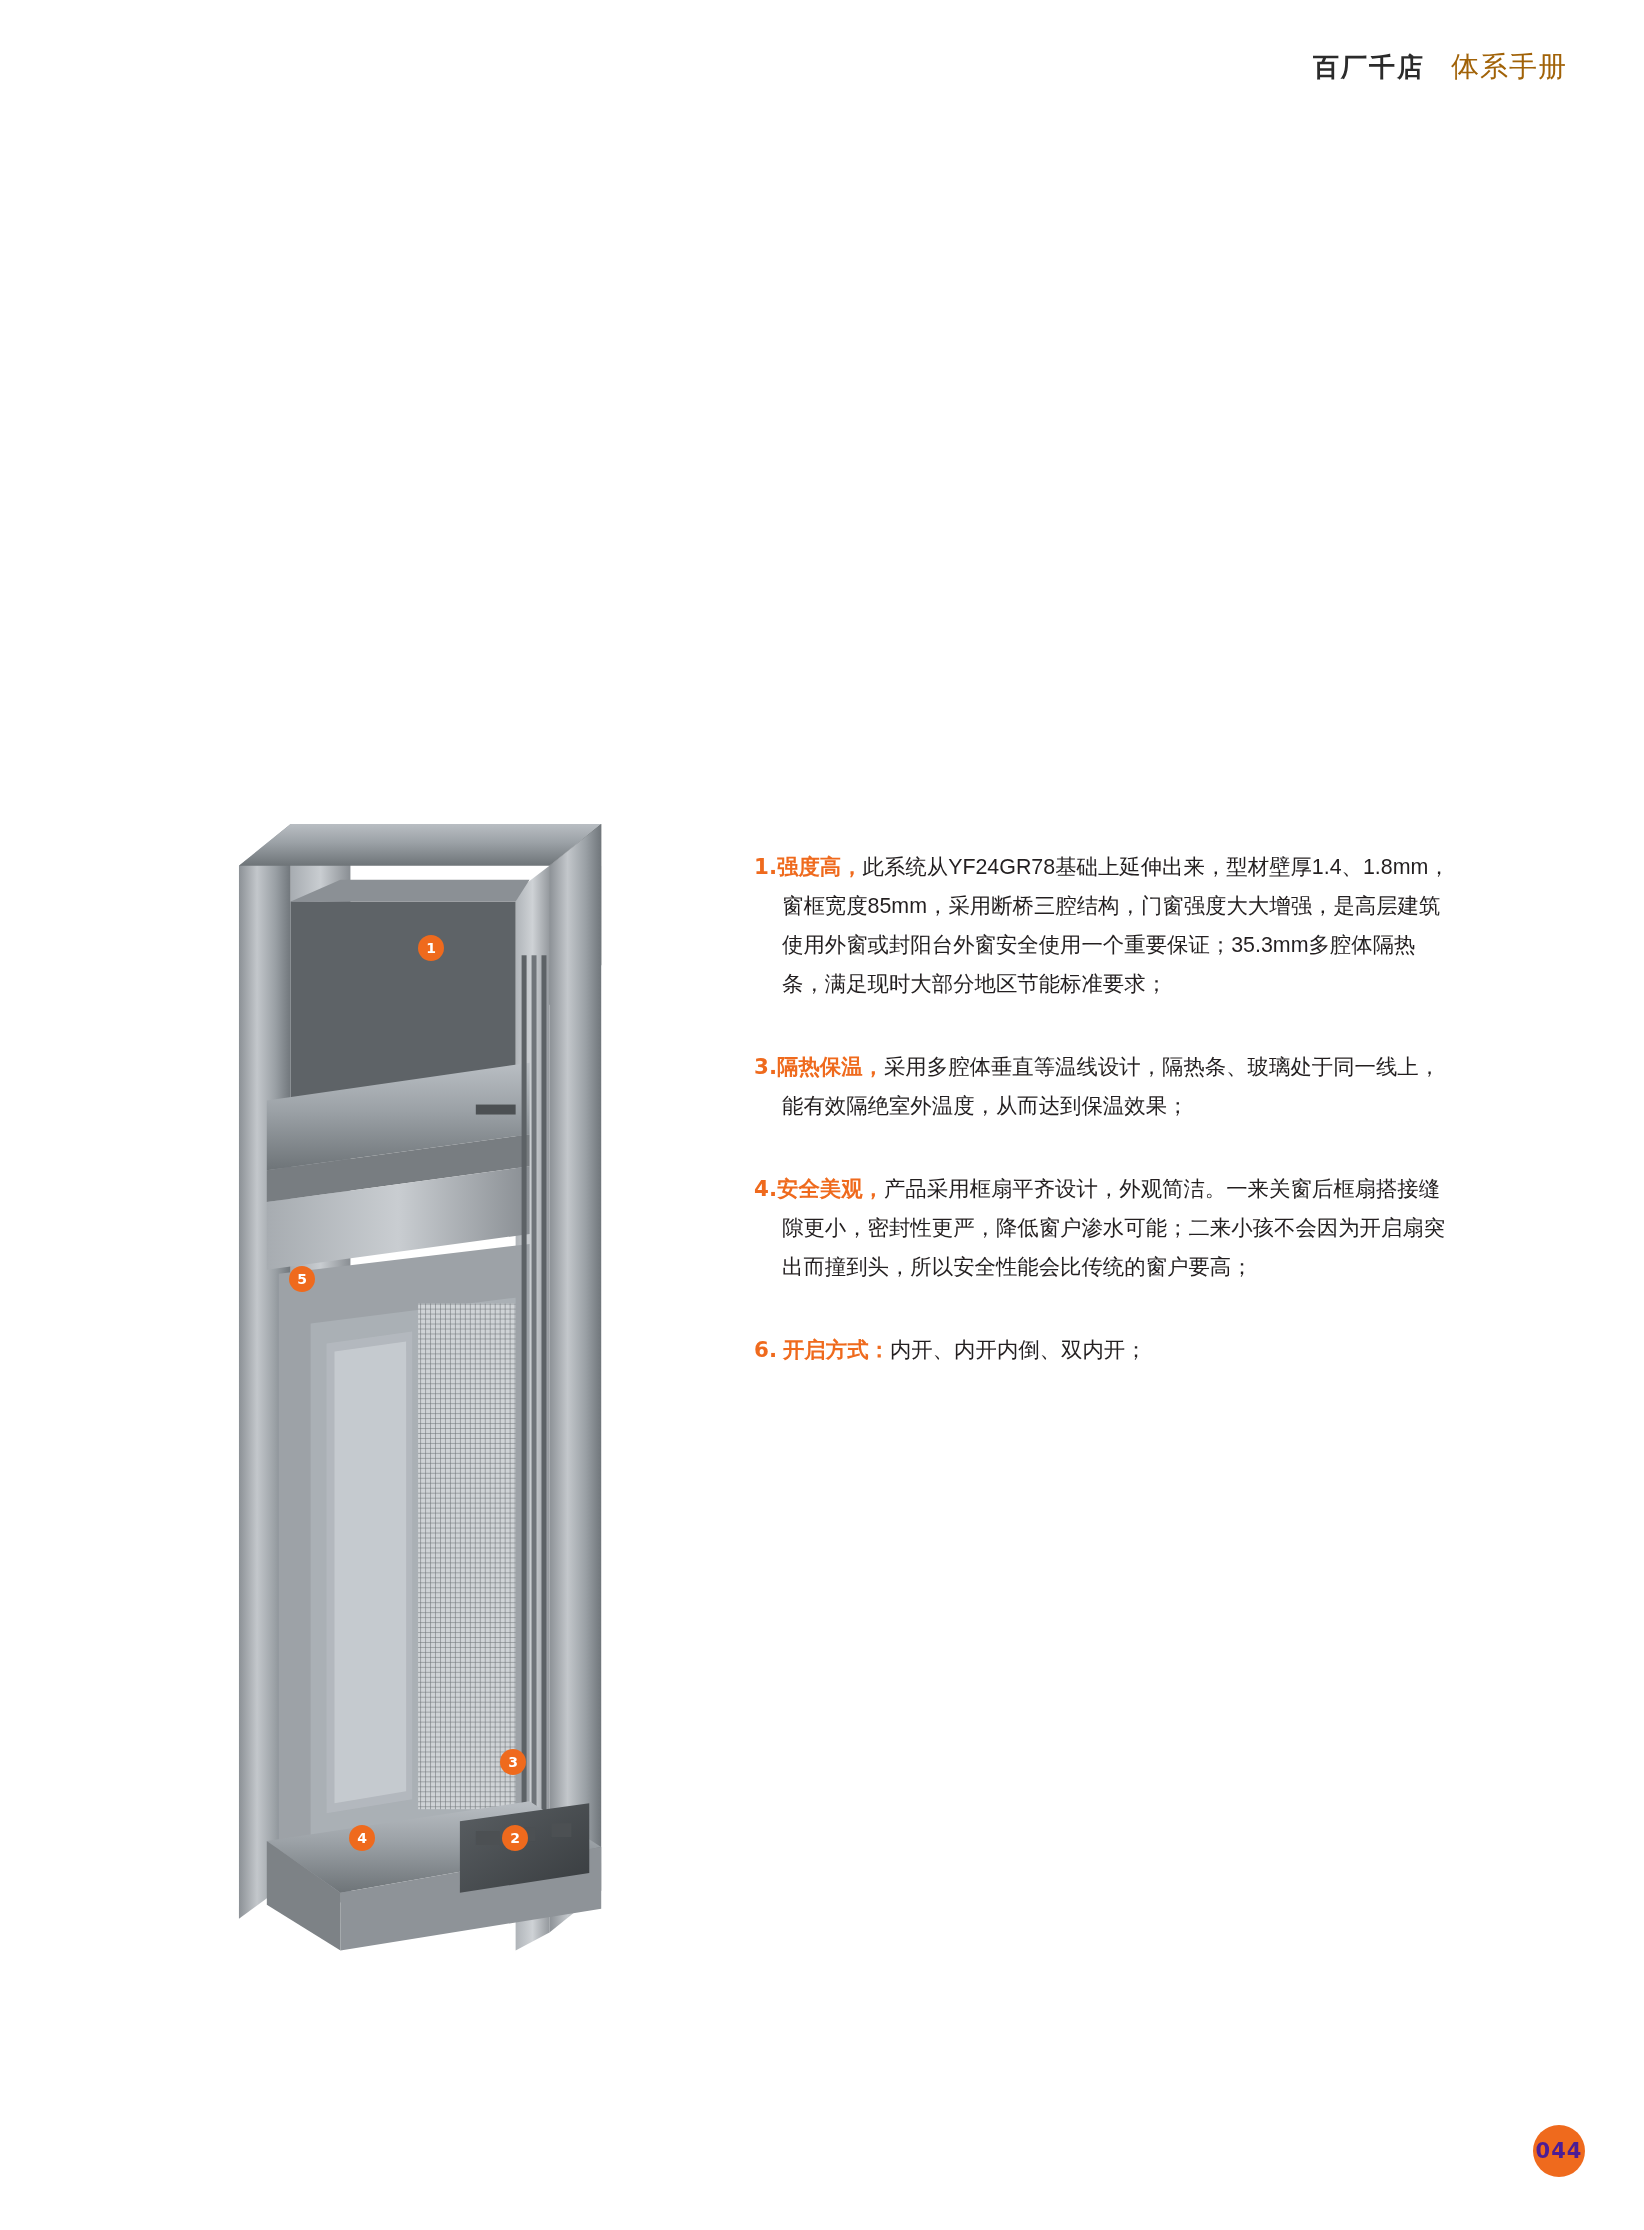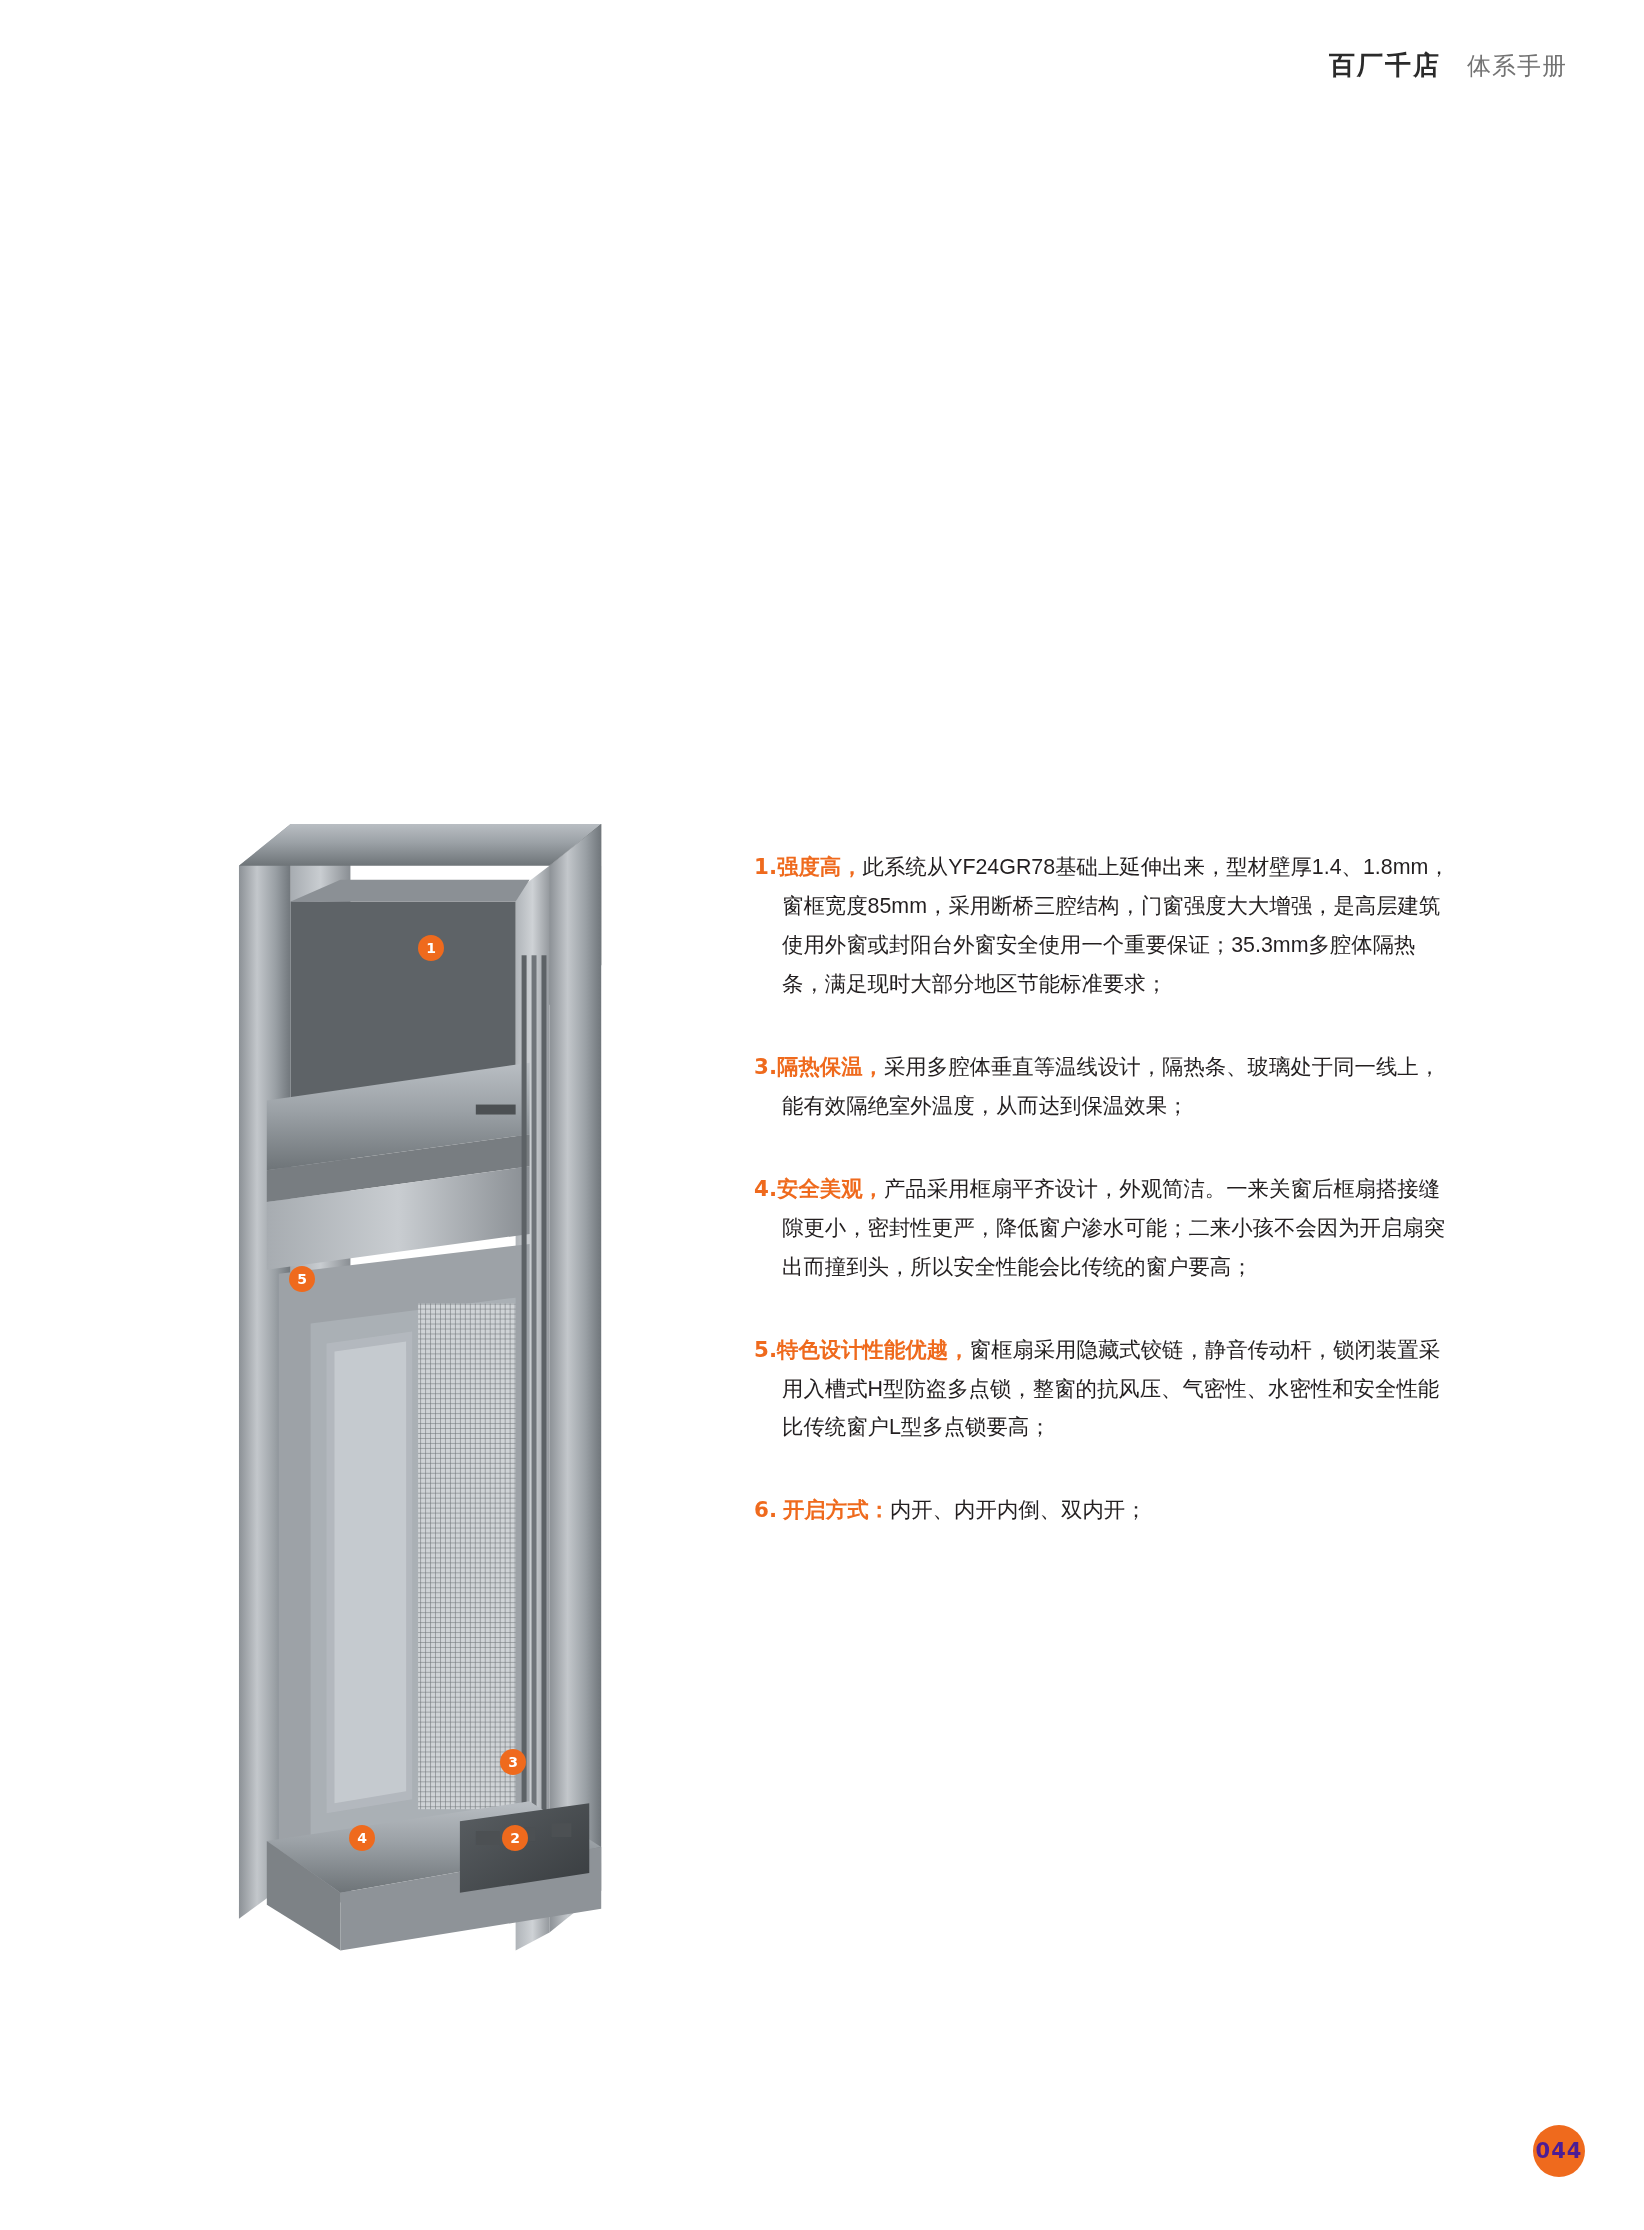--- a/index.html
+++ b/index.html
@@ -25,23 +25,23 @@
     align-items: baseline;
     gap: 26px;
   }
   .brand-mark {
     font-size: 26px;
     font-weight: bold;
     letter-spacing: 2px;
     color: #2b2b2b;
   }
   .brand-sub {
-    font-size: 24px;
+    font-size: 28px;
     letter-spacing: 1px;
-    color: #737373;
+    color: #a16207;
   }
 
   
   .title-block {
     position: absolute;
     left: 227px;
     top: 279px;
   }
   .title-main {
     font-family: "DejaVu Sans", sans-serif;
@@ -242,25 +242,20 @@
       <span class="lead"><span class="num">3.</span><span>隔热保温，</span></span><span>采用多腔体垂直等温线设计，隔热条、玻璃处于同一线上，能有效隔绝室外温度，从而达到保温效果；</span>
     </p>
   </div>
 
   <div class="feature">
     <p>
       <span class="lead"><span class="num">4.</span><span>安全美观，</span></span><span>产品采用框扇平齐设计，外观简洁。一来关窗后框扇搭接缝隙更小，密封性更严，降低窗户渗水可能；二来小孩不会因为开启扇突出而撞到头，所以安全性能会比传统的窗户要高；</span>
     </p>
   </div>
 
-  <div class="feature">
-    <p>
-      <span class="lead"><span class="num">5.</span><span>特色设计性能优越，</span></span><span>窗框扇采用隐藏式铰链，静音传动杆，锁闭装置采用入槽式H型防盗多点锁，整窗的抗风压、气密性、水密性和安全性能比传统窗户L型多点锁要高；</span>
-    </p>
-  </div>
 
   <div class="feature">
     <p>
       <span class="lead"><span class="num">6.</span><span> 开启方式：</span></span><span>内开、内开内倒、双内开；</span>
     </p>
   </div>
 
 </div>
 
 <div class="page-number">044</div>

